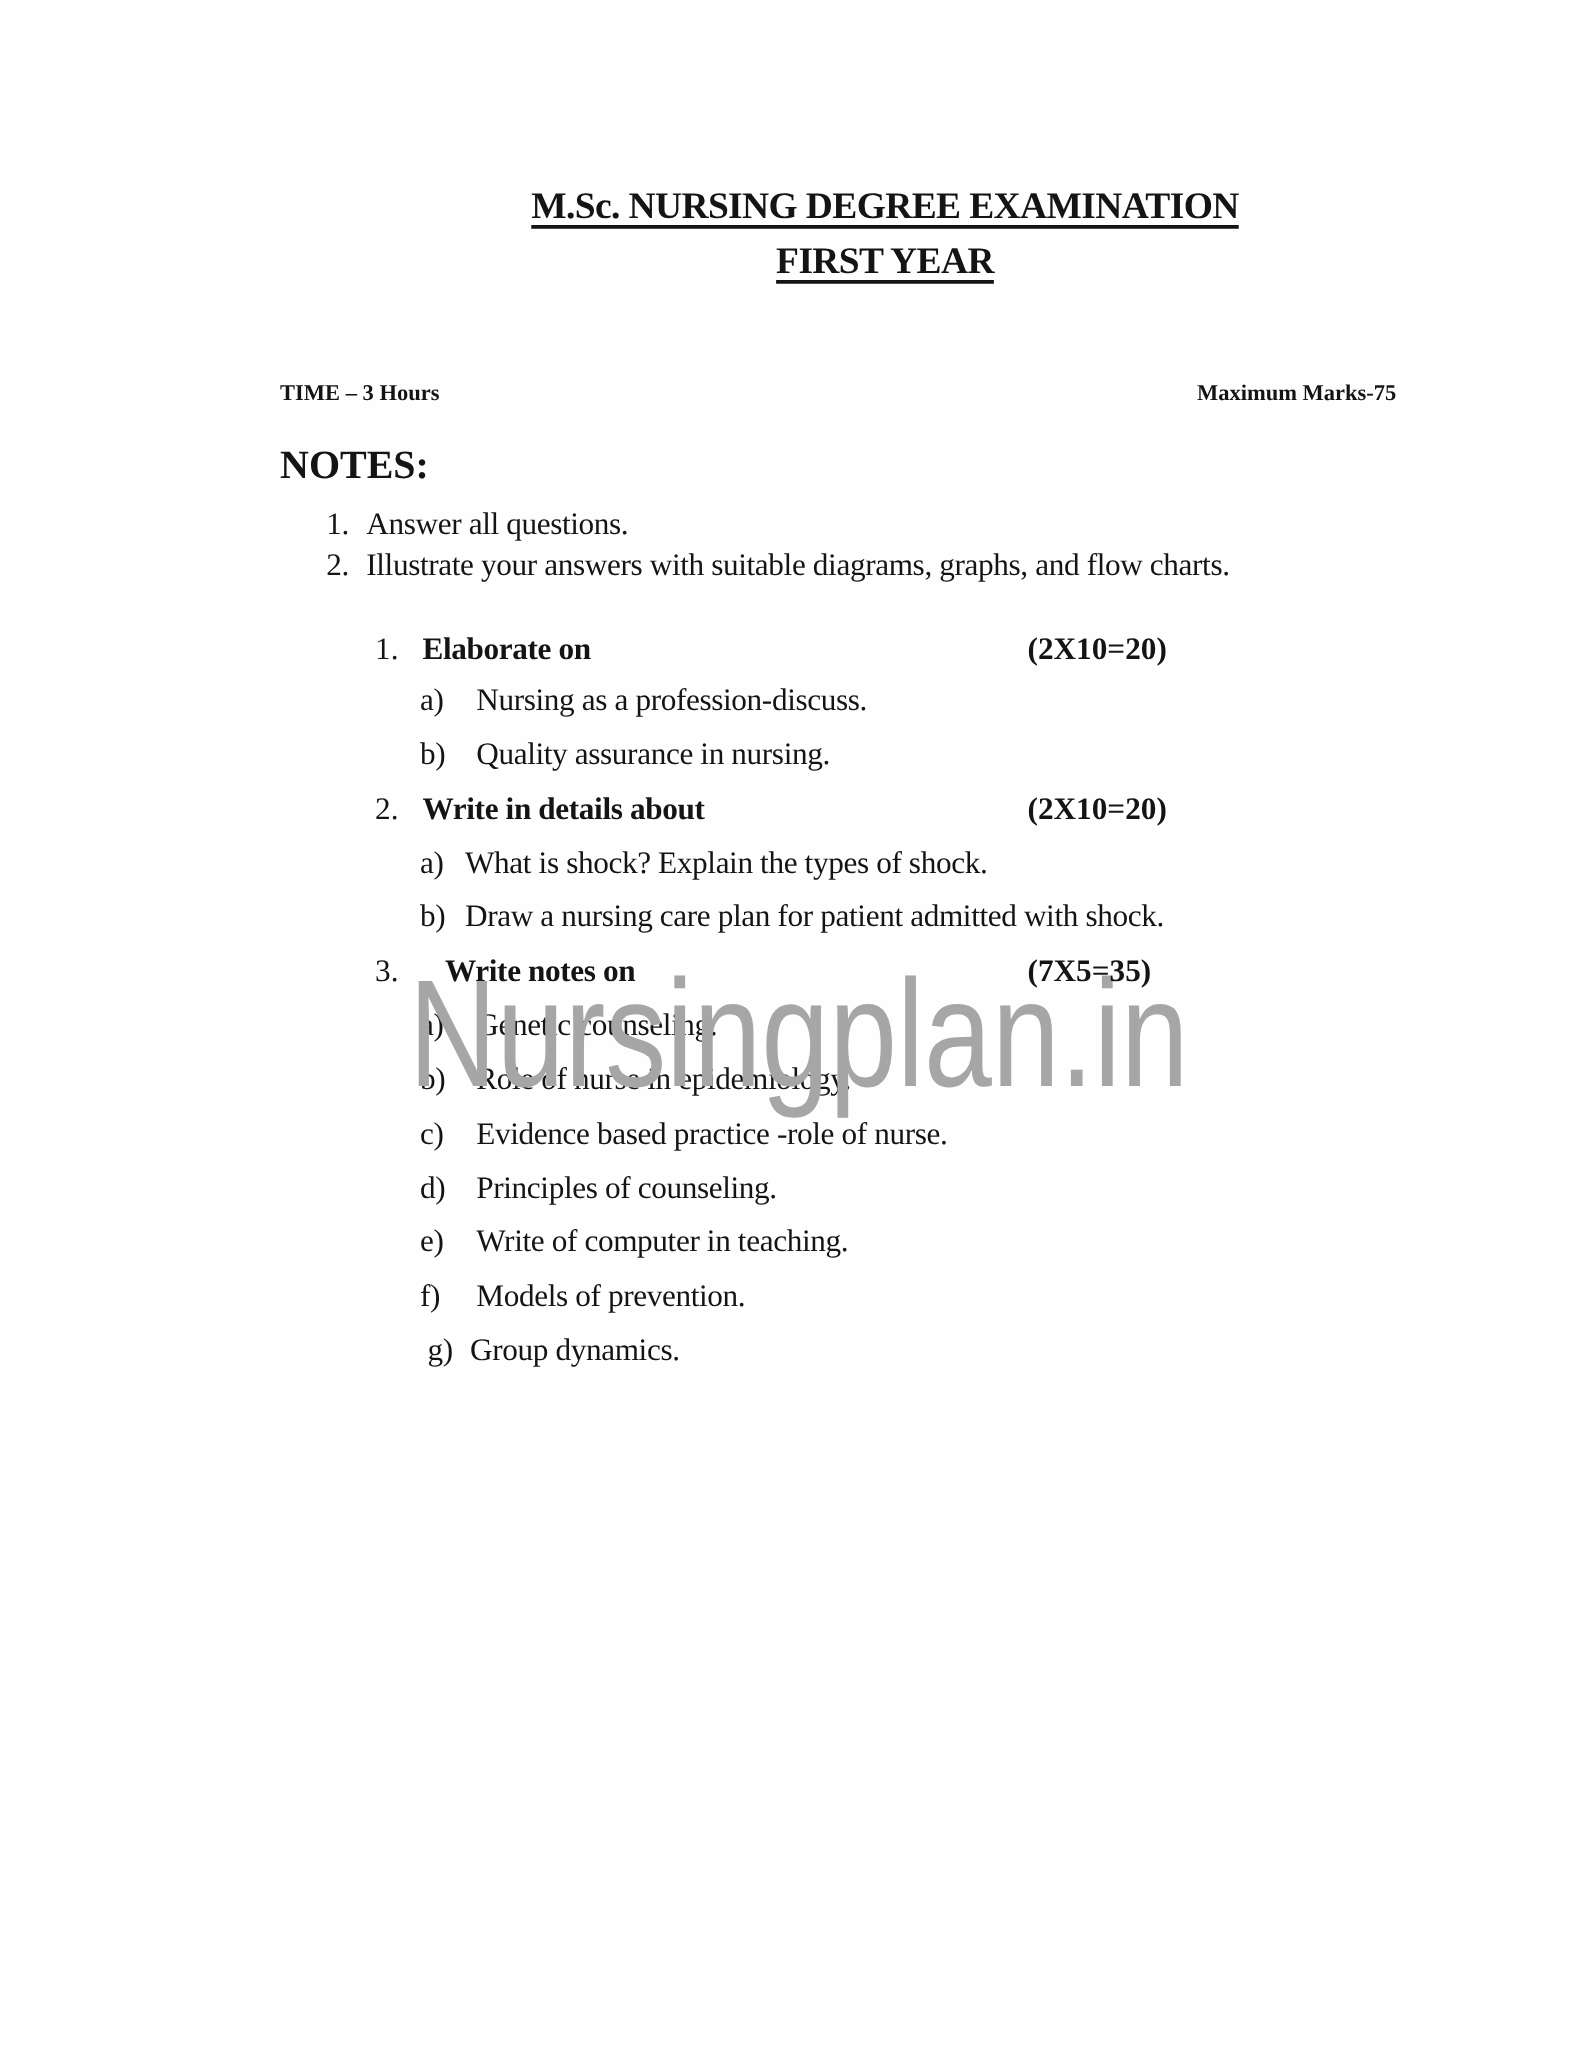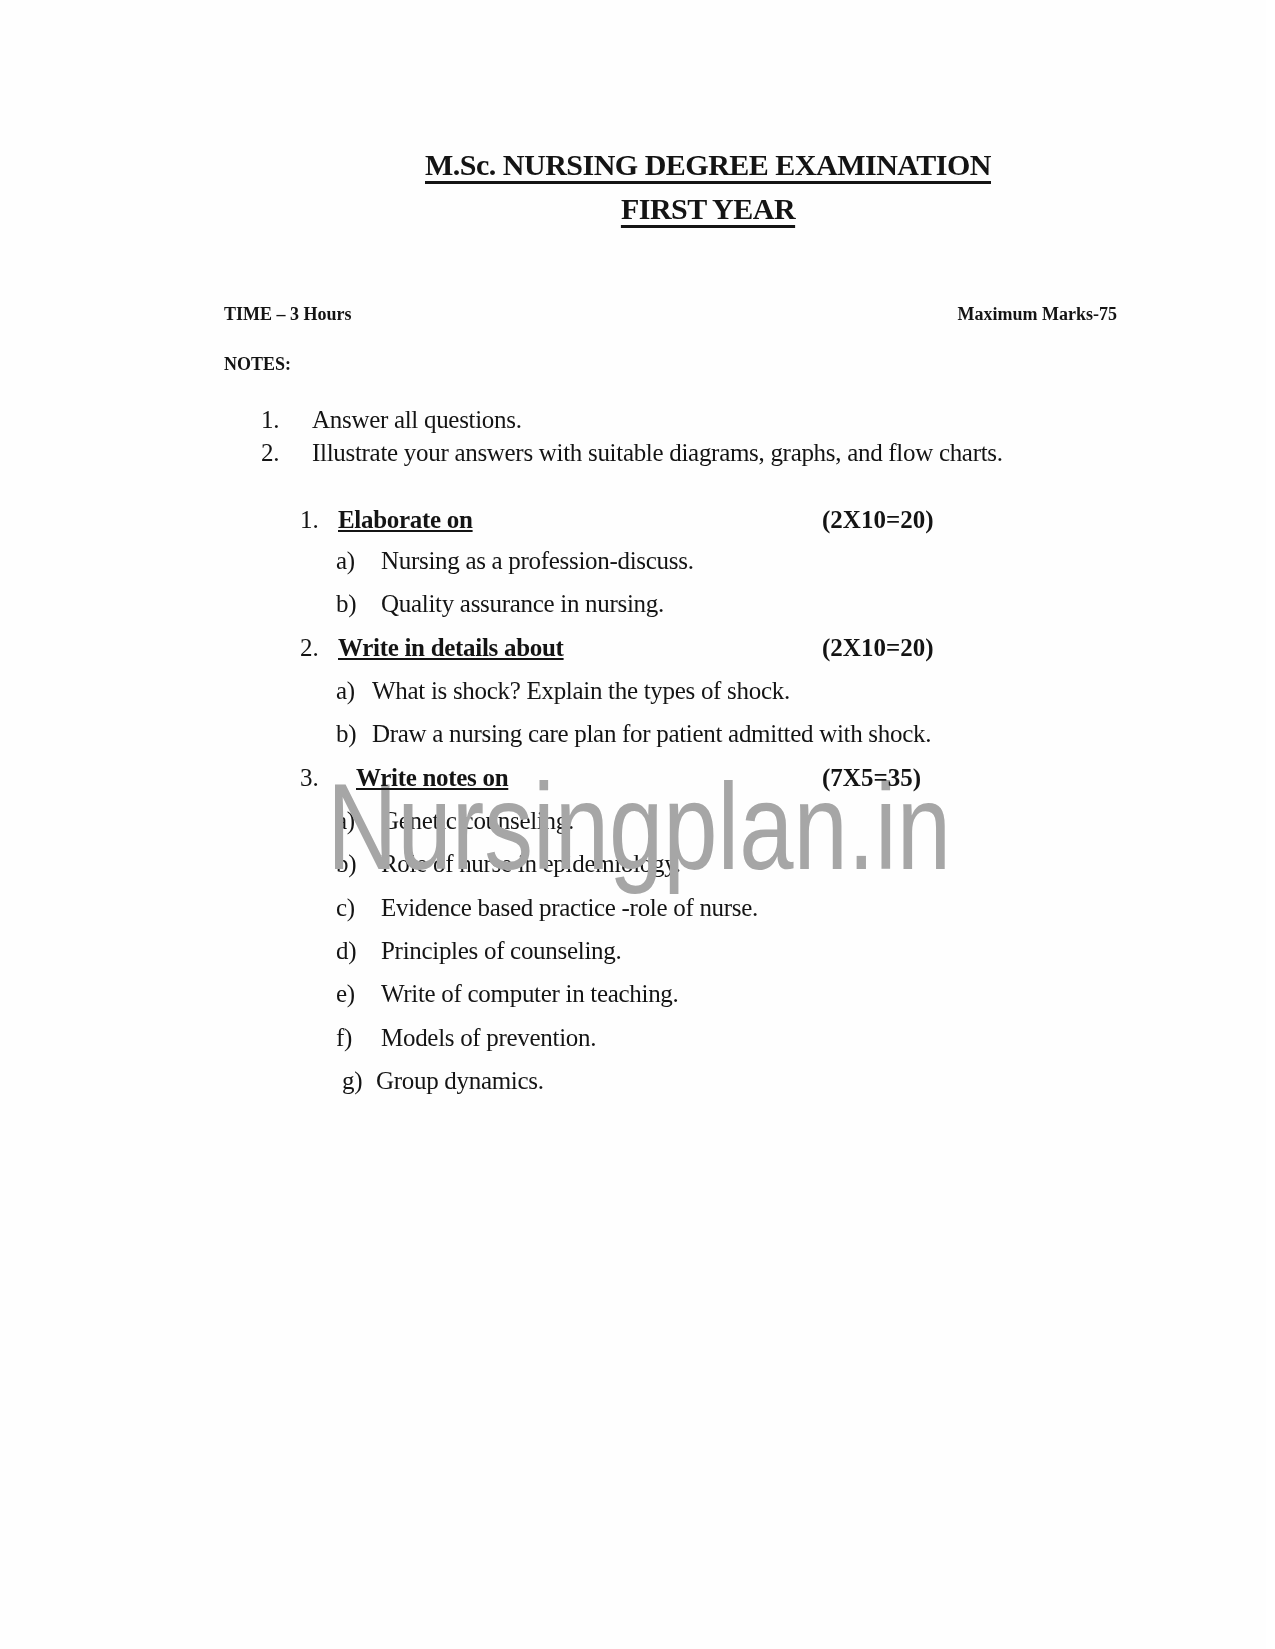--- a/index.html
+++ b/index.html
@@ -34,33 +34,33 @@
     left: 224px; right: 149px;
     display: flex;
     justify-content: space-between;
     font-weight: bold;
     font-size: 18px;
     line-height: 1;
   }
   .notes-heading {
     left: 224px;
     font-weight: bold;
-    font-size: 18px;
+    font-size: 32px;
     line-height: 1;
   }
 
   
   .nrow { font-size: 25px; letter-spacing: -0.3px; line-height: 1; }
   .nnum  { position: absolute; left: 261px; }
-  .ntext { position: absolute; left: 312px; }
+  .ntext { position: absolute; left: 293px; }
 
   
   .qrow { font-size: 25px; line-height: 1; }
   .qnum   { position: absolute; left: 300px; }
-  .qtitle { position: absolute; left: 338px; font-weight: bold; letter-spacing: -0.3px; text-decoration: underline; }
+  .qtitle { position: absolute; left: 338px; font-weight: bold; letter-spacing: -0.3px; }
   .qmarks { position: absolute; left: 822px; font-weight: bold; }
 
   
   .srow { font-size: 25px; letter-spacing: -0.3px; line-height: 1; }
   .sletter { position: absolute; left: 336px; }
   .stext   { position: absolute; left: 381px; }
 
   .above-wm { z-index: 6; }
 
   

